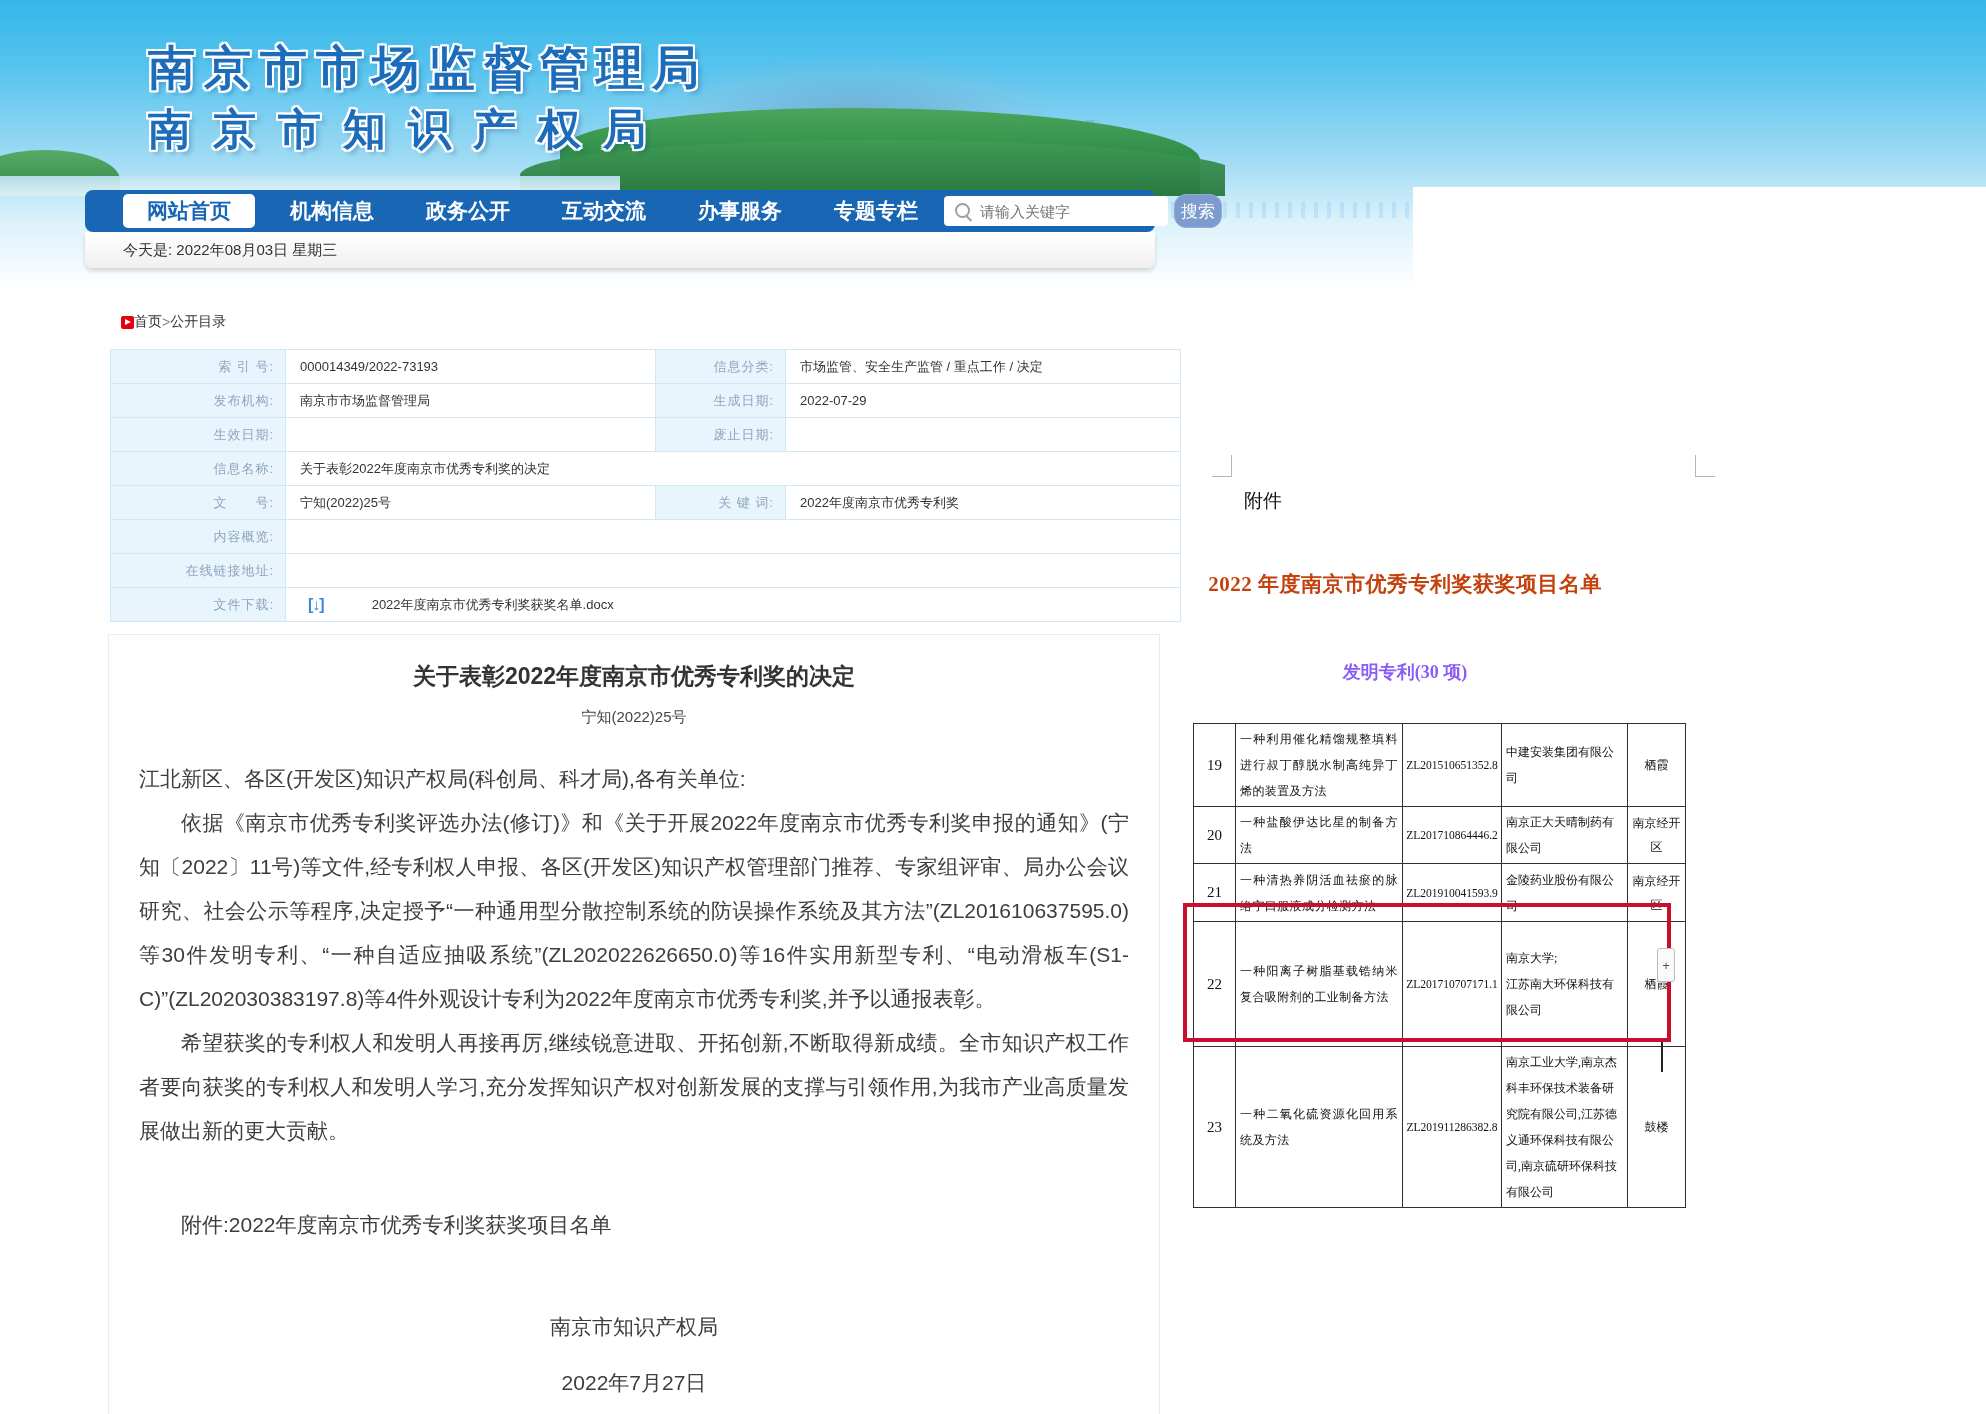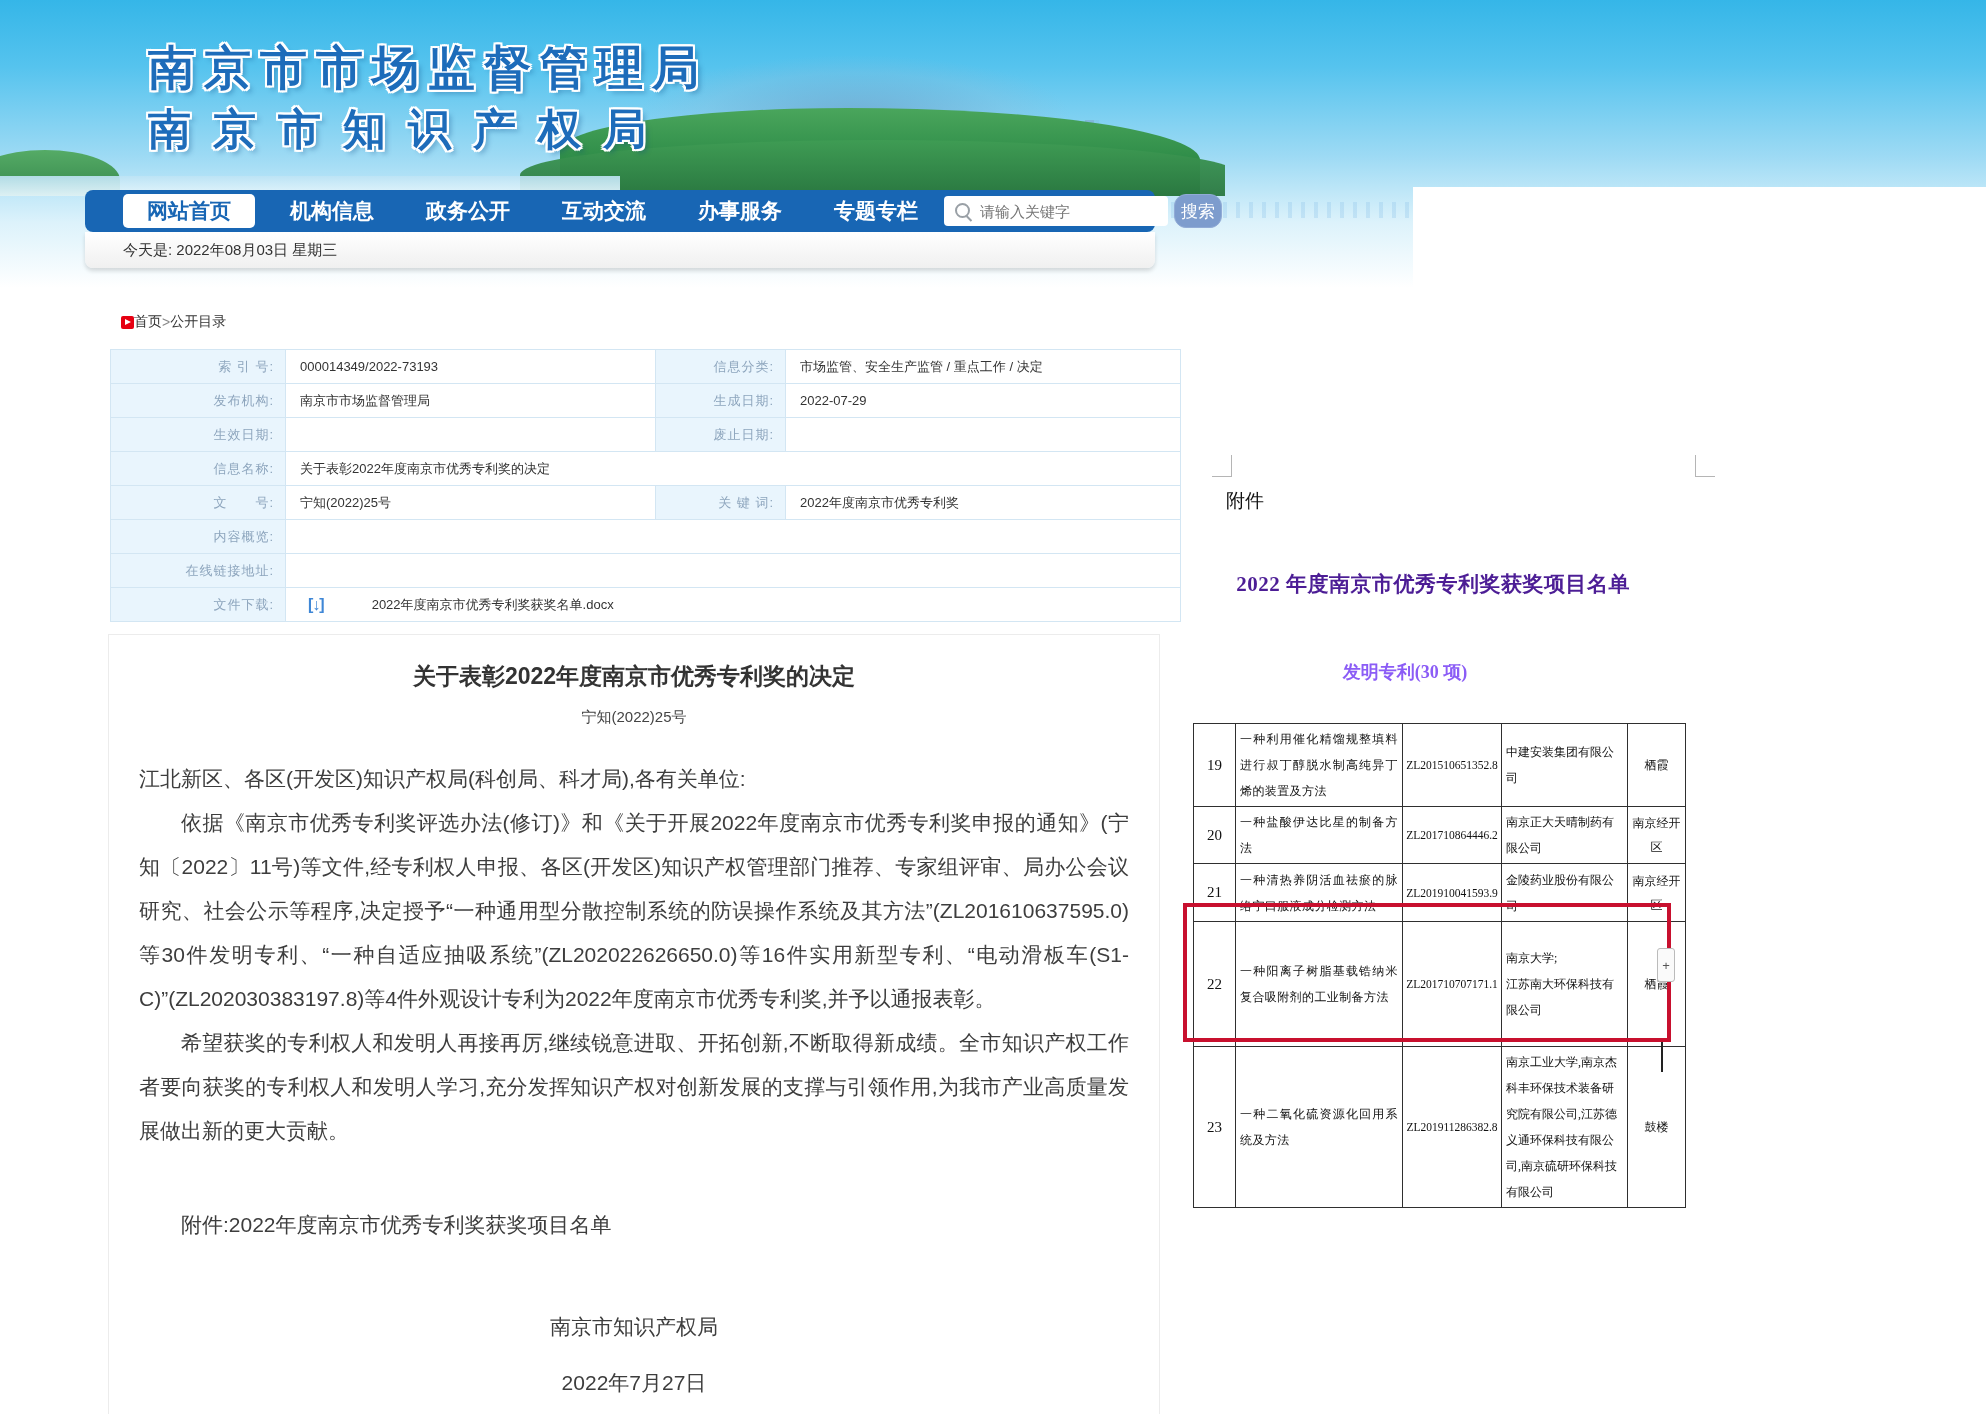--- a/index.html
+++ b/index.html
@@ -85,24 +85,24 @@
   .attach-line{text-indent:2em;margin-top:50px;}
   .sign{margin-top:58px;text-align:center;}
   .sign-date{margin-top:12px;text-align:center;}
 
   
   .overlay{position:absolute;left:1160px;top:0;width:826px;height:1414px;}
   .ov-white{position:absolute;left:253px;top:187px;width:573px;height:1227px;background:#fff;}
   .crop{position:absolute;width:19px;height:21px;}
   .crop.left{left:52px;top:455px;border-right:1px solid #b5b5b5;border-bottom:1px solid #b5b5b5;}
   .crop.right{left:535px;top:455px;border-left:1px solid #b5b5b5;border-bottom:1px solid #b5b5b5;}
-  .att-label{position:absolute;left:66px;top:488px;font-size:19px;color:#111;
+  .att-label{position:absolute;left:84px;top:488px;font-size:19px;color:#111;
     font-family:"Liberation Serif",serif;}
-  .att-title{position:absolute;left:20px;top:570px;width:450px;text-align:right;font-size:21px;
-    font-weight:bold;color:#4c1d95;font-family:"Liberation Serif",serif;letter-spacing:.5px;}
+  .att-title{position:absolute;left:20px;top:570px;width:450px;text-align:center;font-size:21px;
+    font-weight:bold;color:#c2410c;font-family:"Liberation Serif",serif;letter-spacing:.5px;}
   .att-section{position:absolute;left:20px;top:660px;width:450px;text-align:center;font-size:18px;
     font-weight:bold;color:#8b5cf6;font-family:"Liberation Serif",serif;}
   .att-table{position:absolute;left:33px;top:723px;width:465px;border-collapse:collapse;
     font-family:"Liberation Serif",serif;color:#111;table-layout:fixed;}
   .att-table td{border:1px solid #2f2f2f;overflow:hidden;}
   .c-no{width:39px;text-align:center;font-size:15px;}
   .c-title{width:158px;font-size:12px;line-height:26px;padding:2px 4px;letter-spacing:.4px;text-align:justify;}
   .c-zl{width:96px;text-align:center;font-size:11.5px;}
   .c-owner{width:117px;font-size:12px;line-height:26px;padding:2px 4px;white-space:pre-line;}
   .c-dist{width:55px;text-align:center;font-size:12px;line-height:24px;padding:1px;}

